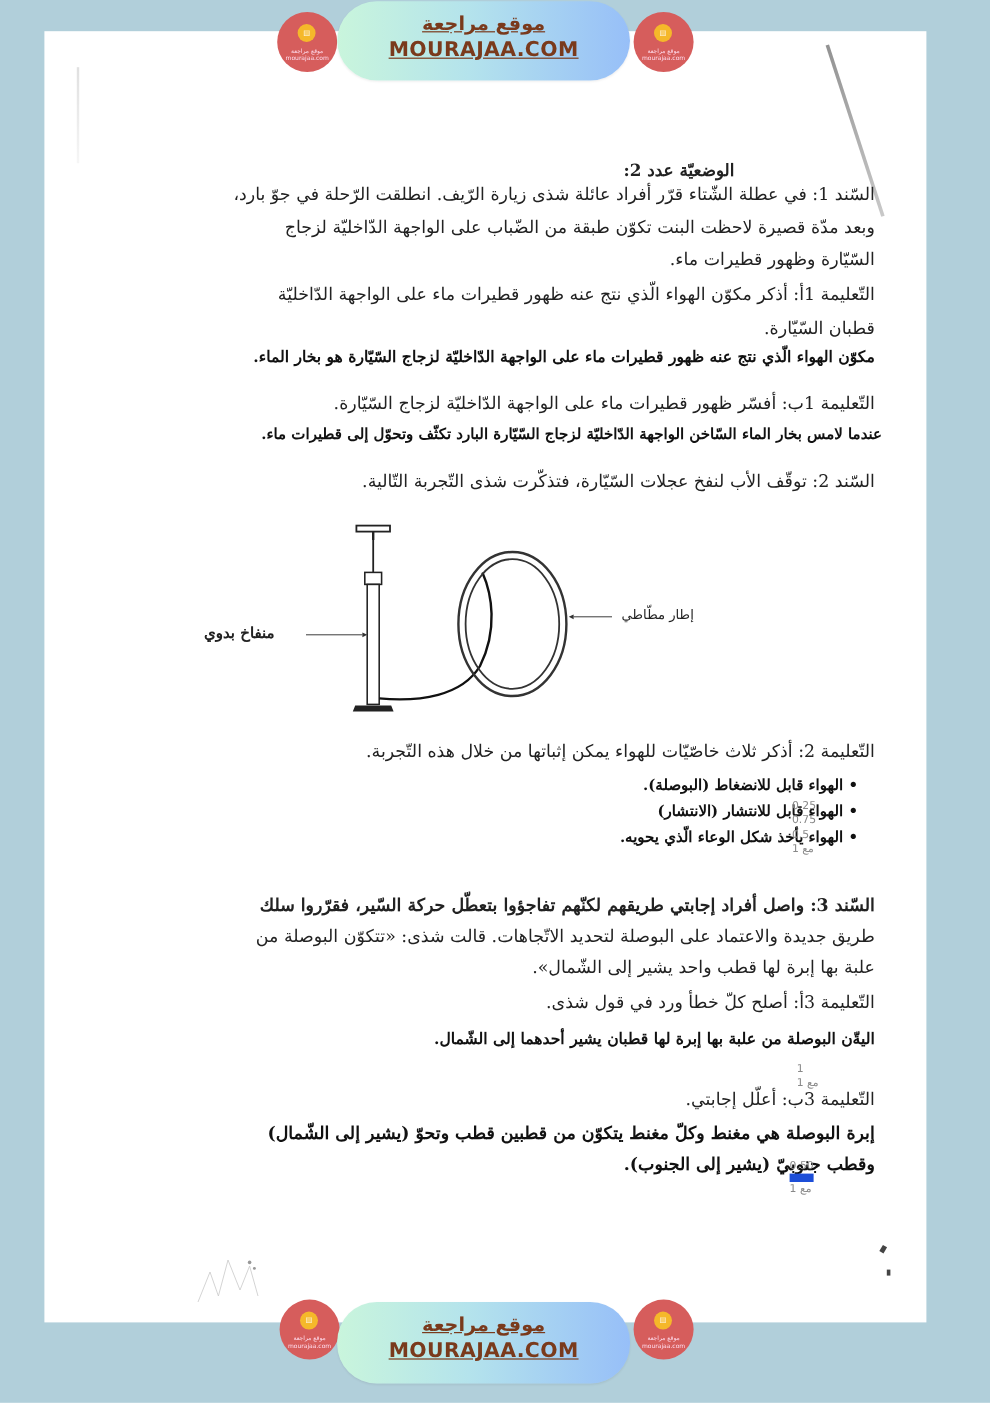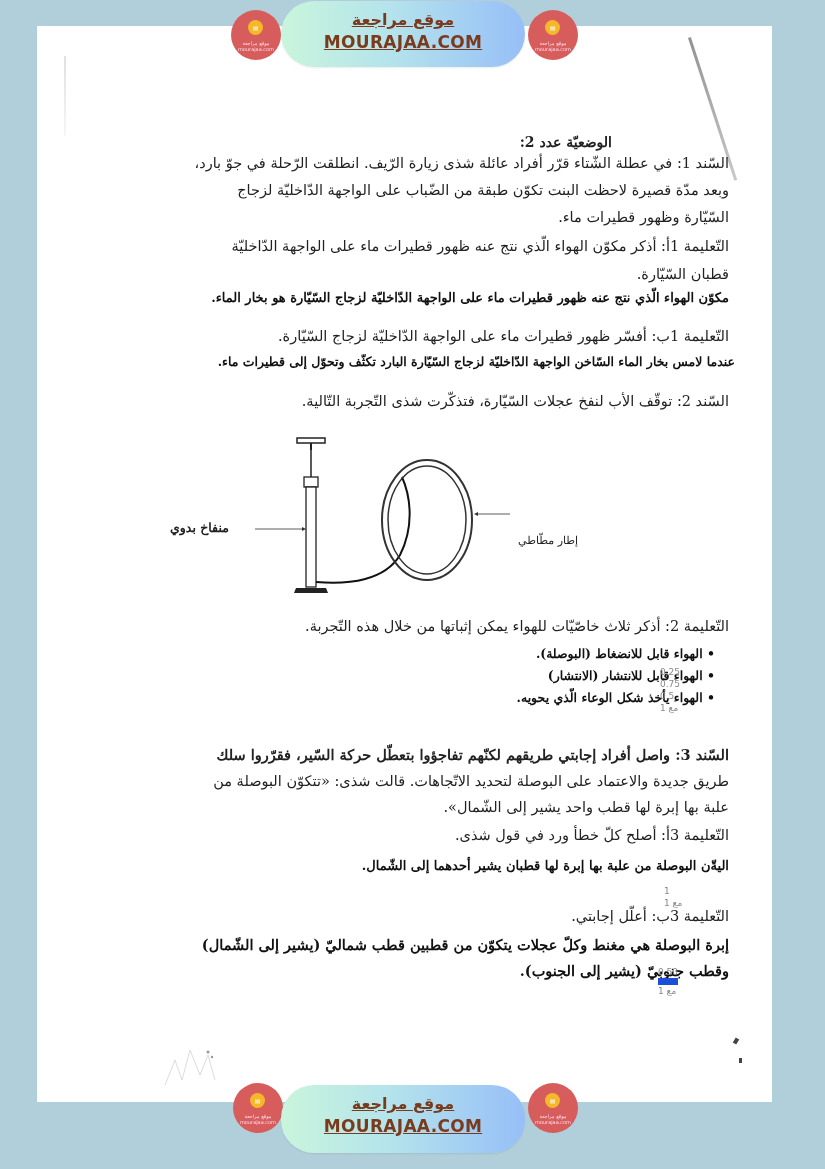--- a/index.html
+++ b/index.html
@@ -117,41 +117,41 @@
 
     <ellipse cx="257" cy="95" rx="45" ry="60" fill="none" stroke="#333" stroke-width="2"></ellipse>
     <ellipse cx="257" cy="95" rx="39" ry="54" fill="none" stroke="#333" stroke-width="1.5"></ellipse>
 
     <line x1="85" y1="104" x2="132" y2="104" stroke="#333" stroke-width="0.8"></line>
     <polygon points="132,102 136,104 132,106" fill="#333"></polygon>
     <line x1="308" y1="89" x2="340" y2="89" stroke="#333" stroke-width="0.8"></line>
     <polygon points="308,87 304,89 308,91" fill="#333"></polygon>
   </svg>
   <div class="fig-label" style="left:0;top:95px;font-weight:bold;font-size:12.5px;">منفاخ بدوي</div>
-  <div class="fig-label" style="left:348px;top:81px;font-size:11px;margin-top:28px;">إطار مطّاطي</div>
+  <div class="fig-label" style="left:348px;top:81px;font-size:11px;">إطار مطّاطي</div>
 </div>
 
 <div class="doc" style="right:96px;top:618px;">التّعليمة 2: أذكر ثلاث خاصّيّات للهواء يمكن إثباتها من خلال هذه التّجربة.</div>
 <ul class="doc bold bul" style="right:110px;top:643px;font-size:12.5px;line-height:22px;">
   <li>الهواء قابل للانضغاط (البوصلة).</li>
   <li>الهواء قابل للانتشار (الانتشار)</li>
   <li>الهواء يأخذ شكل الوعاء الّذي يحويه.</li>
 </ul>
 
 <div class="doc" style="right:96px;top:742px;width:640px;line-height:26px;">
   <div style="font-weight:bold;">السّند 3: واصل أفراد إجابتي طريقهم لكنّهم تفاجؤوا بتعطّل حركة السّير، فقرّروا سلك</div>
   <div>طريق جديدة والاعتماد على البوصلة لتحديد الاتّجاهات. قالت شذى: «تتكوّن البوصلة من</div>
   <div>علبة بها إبرة لها قطب واحد يشير إلى الشّمال».</div>
 </div>
 <div class="doc" style="right:96px;top:827px;">التّعليمة 3أ: أصلح كلّ خطأ ورد في قول شذى.</div>
 <div class="doc bold" style="right:96px;top:858px;font-size:13px;">اليةّن البوصلة من علبة بها إبرة لها قطبان يشير أحدهما إلى الشّمال.</div>
 
 <div class="doc" style="right:96px;top:908px;">التّعليمة 3ب: أعلّل إجابتي.</div>
 <div class="doc bold" style="right:96px;top:932px;width:640px;font-size:14.5px;line-height:26px;">
-  <div>إبرة البوصلة هي مغنط وكلّ عجلات يتكوّن من قطبين قطب شماليّ (يشير إلى الشّمال)</div>
+  <div>إبرة البوصلة هي مغنط وكلّ مغنط يتكوّن من قطبين قطب وتحوّ (يشير إلى الشّمال)</div>
   <div>وقطب جنوبيّ (يشير إلى الجنوب).</div>
 </div>
 
 <div class="score" style="left:660px;top:666px;">
   <div>0.25</div>
   <div>0.75</div>
   <div>0.5</div>
   <div>مع 1</div>
 </div>
 <div class="score" style="left:664px;top:885px;">

